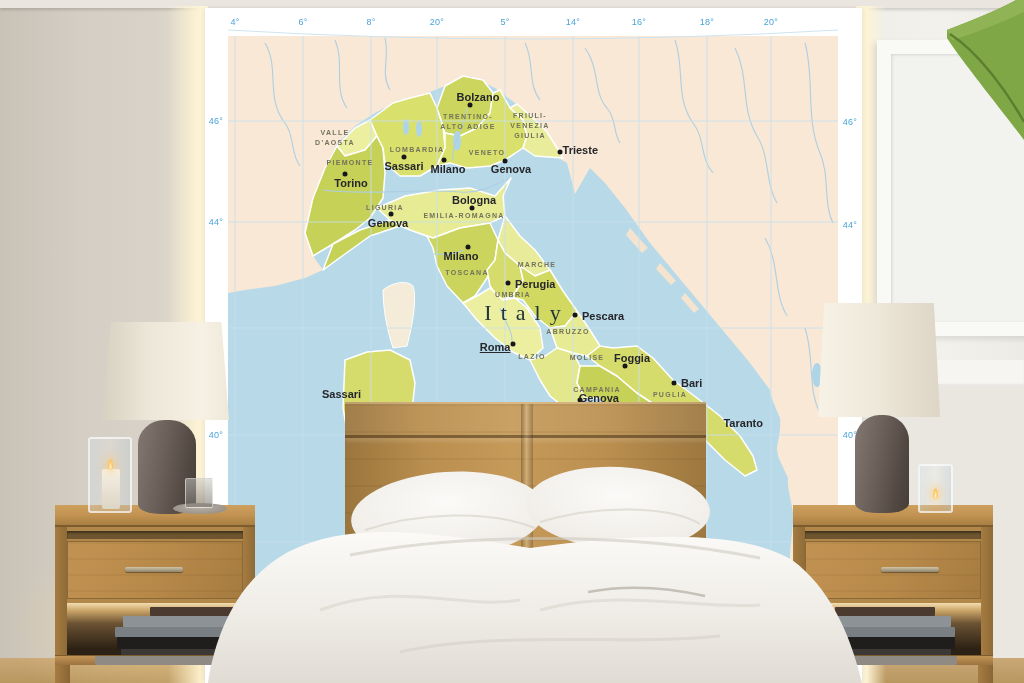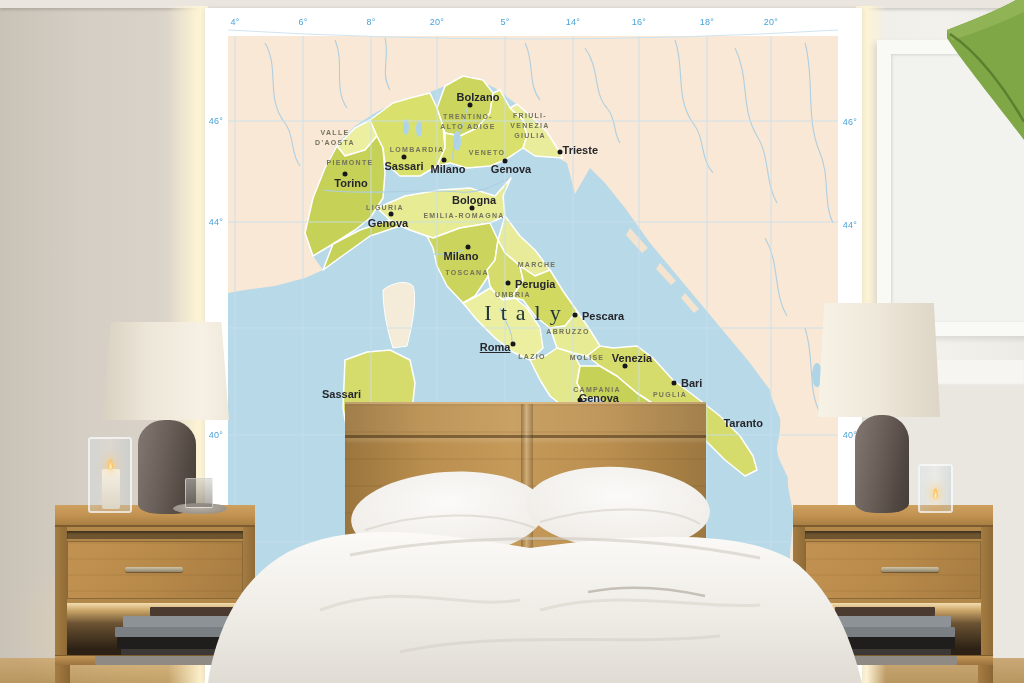--- a/index.html
+++ b/index.html
@@ -287,21 +287,21 @@
     <span class="city-label" style="left:199px;top:158px">Sassari</span>
     <span class="city-label" style="left:243px;top:161px">Milano</span>
     <span class="city-label" style="left:306px;top:161px">Genova</span>
     <span class="city-label" style="left:146px;top:175px">Torino</span>
     <span class="city-label" style="left:183px;top:215px">Genova</span>
     <span class="city-label" style="left:269px;top:192px">Bologna</span>
     <span class="city-label" style="left:256px;top:248px">Milano</span>
     <span class="city-label anchor-left" style="left:310px;top:276px">Perugia</span>
     <span class="city-label anchor-left" style="left:377px;top:308px">Pescara</span>
     <span class="city-label underline" style="left:290px;top:339px">Roma</span>
-    <span class="city-label" style="left:427px;top:350px">Venezia</span>
+    <span class="city-label" style="left:427px;top:350px">Foggia</span>
     <span class="city-label anchor-right" style="left:370px;top:390px">Genova</span>
     <span class="city-label anchor-left" style="left:476px;top:375px">Bari</span>
     <span class="city-label anchor-left" style="left:117px;top:386px">Sassari</span>
     <span class="city-label anchor-right" style="left:514px;top:415px">Taranto</span>
   </div>
 
   <div class="abs" id="headboard">
     <div class="rail"></div>
     <div class="stile"></div>
   </div>

